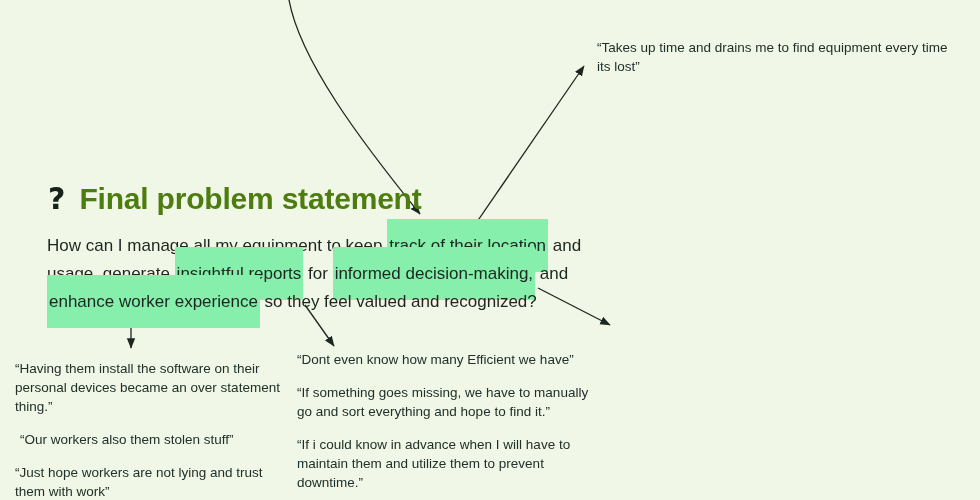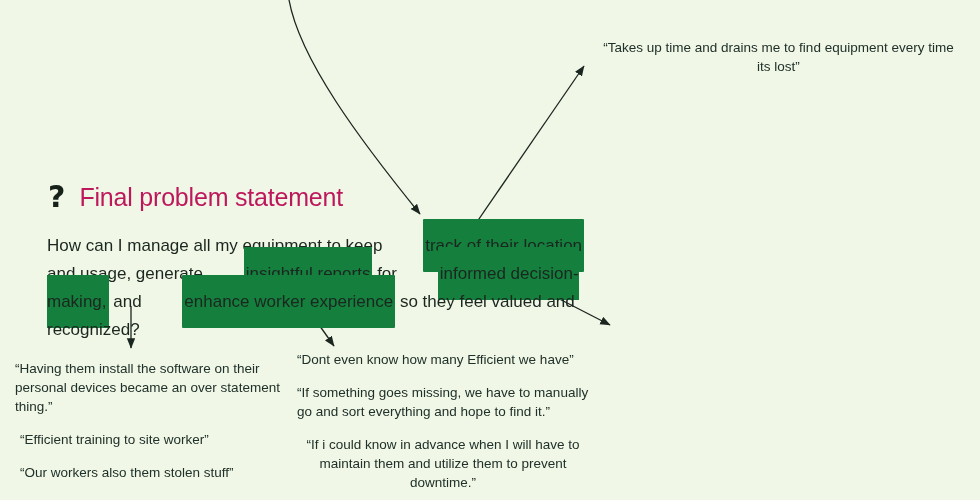--- a/index.html
+++ b/index.html
@@ -40,56 +40,54 @@
     gap: 14px;
   }
   .heading .qmark {
     font-size: 30px;
     font-weight: 700;
     color: #16211a;
     line-height: 1;
     font-family: "DejaVu Sans", sans-serif;
   }
   .heading .htext {
-    font-size: 25px;
-    font-weight: 400;
+    font-size: 30px;
+    font-weight: 700;
     letter-spacing: -0.2px;
-    color: #be185d;
+    color: #4d7c0f;
   }
 
   
   .statement {
     position: absolute;
     left: 47px;
     top: 232px;
     width: 560px;
     font-size: 17px;
     line-height: 28px;
     color: #1b2620;
   }
   .hl {
-    background: #15803d;
+    background: #86efac;
     padding: 17px 2px;
     border-radius: 1px;
-    margin-left: 36px;
   }
 
   
   .quotes {
     position: absolute;
     font-size: 13.5px;
     line-height: 19px;
     color: #20302a;
   }
   .quotes p {
     margin: 0 0 14px 0;
   }
   .quotes p:last-child {
     margin-bottom: 0;
-    text-align: center;
   }
 
   #group-top-right { left: 592px; top: 38px; width: 368px; }
   #group-mid-right { left: 618px; top: 315px; width: 310px; }
   #group-center   { left: 297px; top: 350px; width: 292px; }
   #group-left     { left: 15px;  top: 359px; width: 272px; }
 
   .indent {
     padding-left: 5px;
   }
@@ -132,18 +130,17 @@
 
 
   <div class="quotes" id="group-center">
     <p>“Dont even know how many Efficient we have”</p>
     <p>“If something goes missing, we have to manually go and sort everything and hope to find it.”</p>
     <p>“If i could know in advance when I will have to maintain them and utilize them to prevent downtime.”</p>
   </div>
 
   <div class="quotes" id="group-left">
     <p>“Having them install the software on their personal devices became an over statement thing.”</p>
-    <p class="indent">“Efficient training to site worker”</p>
     <p class="indent">“Our workers also them stolen stuff”</p>
     <p>“Just hope workers are not lying and trust them with work”</p>
   </div>
 
 </div>
 
 </body></html>

